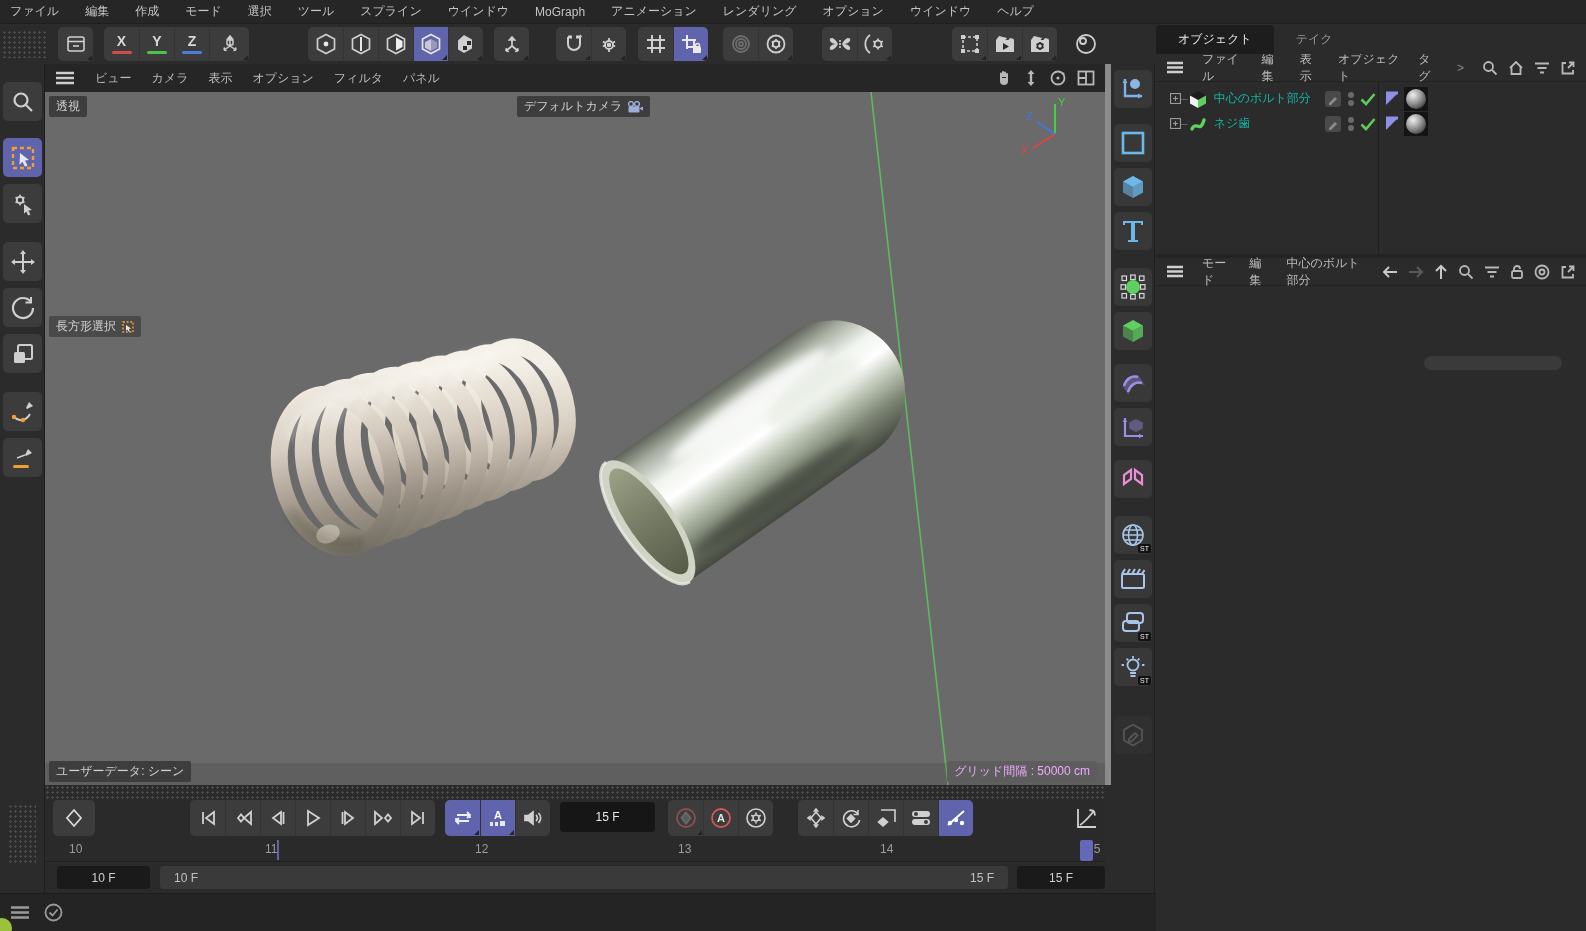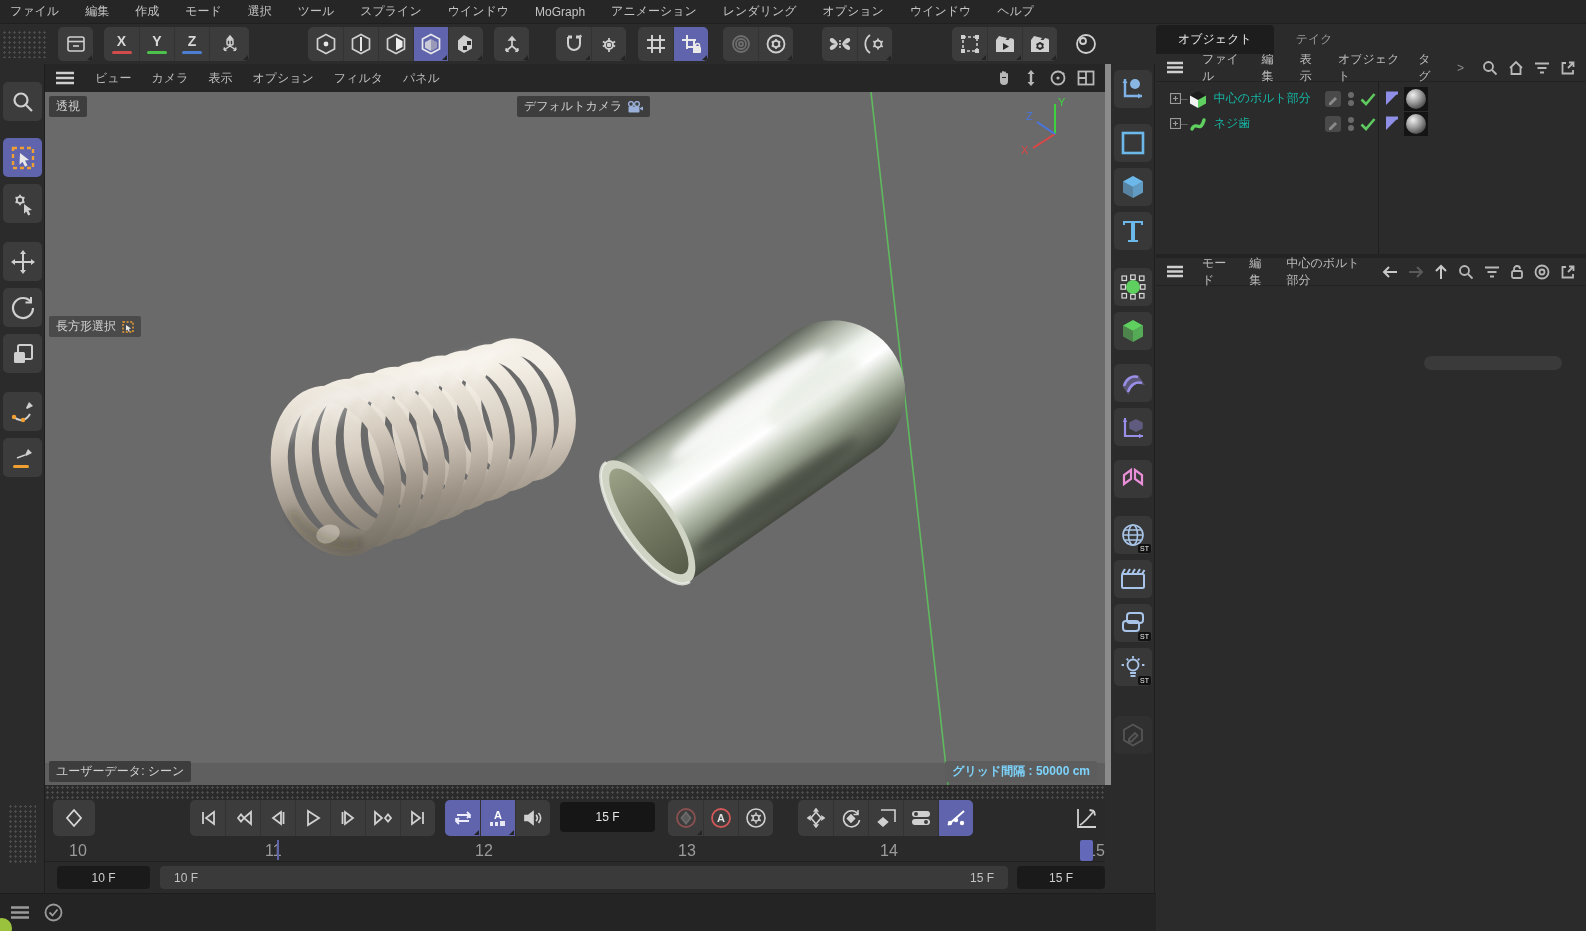--- a/index.html
+++ b/index.html
@@ -31,21 +31,21 @@
   .lbtn.active { background:#5f64ad; }
 
   
   .viewport { position:absolute; left:45px; top:64px; width:1060px; height:721px; background:#262626; }
   .vpmenu { position:absolute; left:0; top:0; width:100%; height:28px; display:flex; align-items:center; gap:20px; padding:0 10px; background:#262626; }
   .vpmenu span { color:#bdbdbd; }
   .vpmenu .right { margin-left:auto; display:flex; gap:10px; align-items:center; }
   .vpcanvas { position:absolute; left:0; top:28px; width:1060px; height:693px; background:#6a6a6a; overflow:hidden; }
   .vpcanvas svg.scene { position:absolute; left:0; top:0; }
   .badge { position:absolute; background:#3d3d3d; color:#d2d2d2; padding:2px 7px; border-radius:2px; font-size:12px; white-space:nowrap; }
-  .badge.light { background:#5d5d5d; color:#7dd3fc;font-weight:bold; }
+  .badge.light { background:#5d5d5d; color:#f0abfc; }
   .vp-bottomstrip { position:absolute; left:0; bottom:0; width:100%; height:22px; background:rgba(0,0,0,0.10); }
 
   
   .scrollstrip { position:absolute; left:1105px; top:64px; width:6px; height:721px; background:#8b8b8b; }
   .ribar { position:absolute; left:1111px; top:64px; width:44px; height:867px; background:#2b2b2b; border-right:1px solid #1e1e1e; }
   .ribtn { position:absolute; left:3px; width:38px; height:38px; background:#383838; border-radius:5px; display:flex; align-items:center; justify-content:center; }
   .stbadge { position:absolute; right:1px; bottom:1px; background:#111; color:#eee; font-size:7px; padding:0 2px; border-radius:2px; line-height:9px; }
 
   
   .rpanel { position:absolute; left:1156px; top:24px; width:430px; height:907px; background:#2b2b2b; }
@@ -68,21 +68,21 @@
   .timeline { position:absolute; left:45px; top:785px; width:1060px; height:108px; background:#2a2a2a; }
   .tl-septex { position:absolute; left:0; top:0; width:100%; height:14px; }
   .trow { position:absolute; left:0; top:15px; width:100%; height:36px; }
   .tgroup { position:absolute; top:0; height:36px; display:flex; background:#3c3c3c; border-radius:5px; overflow:hidden; }
   .tbtn2 { width:35px; height:36px; display:flex; align-items:center; justify-content:center; position:relative; }
   .tbtn2 + .tbtn2 { border-left:1px solid #333; }
   .tbtn2.active { background:#5f64ad; }
   .framefield { position:absolute; left:515px; top:2px; width:95px; height:30px; background:#161616; border-radius:4px;
     color:#e6e6e6; display:flex; align-items:center; justify-content:center; }
   .ruler { position:absolute; left:0; top:53px; width:100%; height:24px; border-bottom:1px solid #202020; }
-  .rlabel { position:absolute; top:4px; color:#9b9b9b; font-size:16px; }
+  .rlabel { position:absolute; top:4px; color:#9b9b9b; font-size:12px; }
   .marker11 { position:absolute; left:232px; top:2px; width:2px; height:20px; background:#5f64ad; }
   .playhead { position:absolute; left:1035px; top:2px; width:13px; height:21px; background:#6468b8; border-radius:2px; }
   .rrow { position:absolute; left:0; top:81px; width:100%; height:24px; }
   .rfield { position:absolute; top:0; height:23px; background:#1a1a1a; border-radius:4px; color:#cfcfcf;
     display:flex; align-items:center; justify-content:center; }
   .rangebar { position:absolute; left:115px; top:0; width:848px; height:23px; background:#3a3a3a; border-radius:4px;
     display:flex; align-items:center; justify-content:space-between; padding:0 14px; color:#c2c2c2; }
 
   
   .bottombar { position:absolute; left:0; top:893px; width:1156px; height:38px; background:#242424; border-top:1px solid #1d1d1d; }

